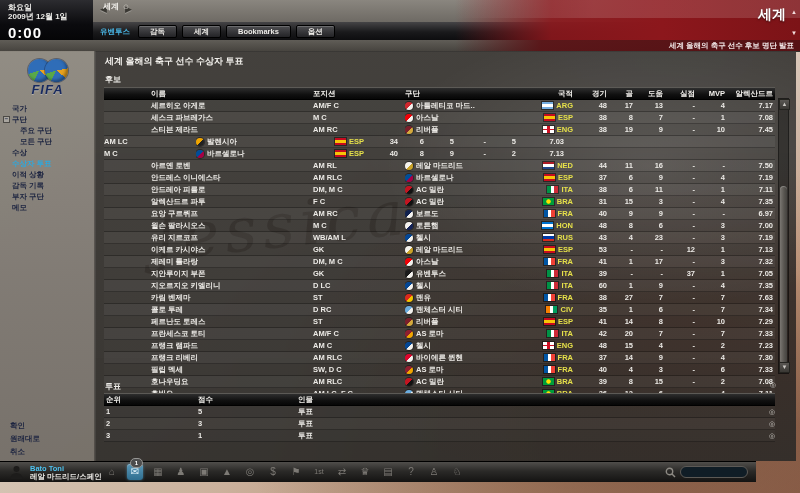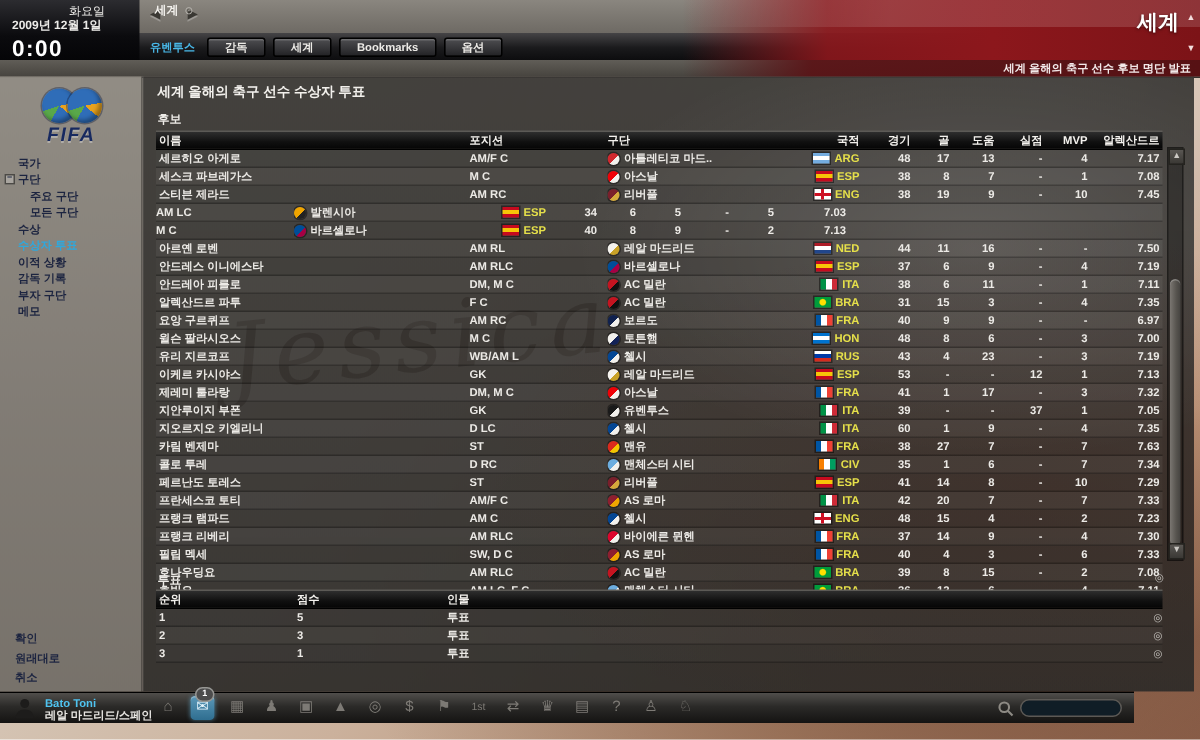--- a/index.html
+++ b/index.html
@@ -16,21 +16,21 @@
 
   
   .topbar{position:absolute;left:0;top:0;width:800px;height:22px;
     background:linear-gradient(#8a867f,#6e6a64);border-bottom:1px solid #504d48;}
   .menustrip{position:absolute;left:0;top:22px;width:800px;height:18px;
     background:linear-gradient(#454446,#1a1a1c 55%,#0d0d0f);}
   .tabstrip{position:absolute;left:0;top:40px;width:800px;height:11px;
     background:linear-gradient(#605d57,#47443f);border-bottom:1px solid #33312d;}
   .datetime{position:absolute;left:0;top:0;width:93px;height:40px;z-index:6;
     background:linear-gradient(#2c2c30,#0b0b0e 60%,#050507);padding:3px 0 0 8px;box-sizing:border-box;}
-  .datetime .day{font-size:8px;font-weight:normal;color:#ecebe8;line-height:9px;margin-left:38px;}
+  .datetime .day{font-size:8px;font-weight:bold;color:#ecebe8;line-height:9px;}
   .datetime .date{font-size:8px;font-weight:bold;color:#ecebe8;line-height:9px;}
   .datetime .time{font-size:15px;font-weight:bold;color:#ffffff;margin-top:3px;letter-spacing:1px;}
   .navbtns{position:absolute;left:100px;top:4px;z-index:3;display:flex;gap:18px;}
   .navbtns span{font-size:9px;color:#3a3833;text-shadow:0 1px 0 rgba(255,255,255,.25);}
   .menubar{position:absolute;left:100px;top:25px;z-index:3;display:flex;gap:5px;align-items:center;height:13px;}
   .continue{font-size:7.5px;font-weight:bold;color:#49b8e8;margin-right:3px;}
   .mbtn{height:11px;line-height:11px;padding:0 11px;border-radius:2px;border:1px solid #000;
     background:linear-gradient(#4e4e51,#232326);box-shadow:inset 0 1px 0 rgba(255,255,255,.18);
     color:#eceae6;font-size:7.5px;font-weight:bold;}
   .redbanner{position:absolute;right:0;top:0;width:345px;height:40px;z-index:5;
@@ -88,21 +88,21 @@
   .sec-vote-menu{position:absolute;right:20px;top:330px;font-size:7px;color:#c9c6c1;z-index:2;}
 
   .cand{position:absolute;left:8px;right:21px;top:36px;z-index:1;}
   .thead{display:flex;height:11px;align-items:center;
     background:linear-gradient(#2e2e2e,#101010 60%,#060606);
     border-top:1px solid #5c5a56;border-bottom:1px solid #000;
     font-size:7.5px;font-weight:bold;color:#f4f2ee;}
   .crow{display:flex;height:11px;align-items:center;font-size:7.5px;font-weight:bold;color:#eceae6;
     border-bottom:1px solid rgba(0,0,0,.28);background:rgba(255,255,255,.015);}
   .crow:nth-child(even){background:rgba(255,255,255,.055);}
-  .c-name{flex:1;padding-left:2px;white-space:nowrap;overflow:hidden;}
+  .c-name{flex:1;padding-left:2px;white-space:nowrap;overflow:hidden;margin-left:45px;}
   .c-pos{width:92px;white-space:nowrap;}
   .c-club{width:118px;display:flex;align-items:center;gap:3px;white-space:nowrap;overflow:hidden;}
   .c-nat{width:50px;display:flex;align-items:center;justify-content:flex-end;gap:3px;}
   .natcode{color:#e6e04a;}
   .thead .c-nat{color:#f4f2ee;}
   .c-n1{width:34px;text-align:right;}
   .c-n2{width:26px;text-align:right;}
   .c-n3{width:30px;text-align:right;}
   .c-n4{width:32px;text-align:right;}
   .c-n5{width:30px;text-align:right;}

